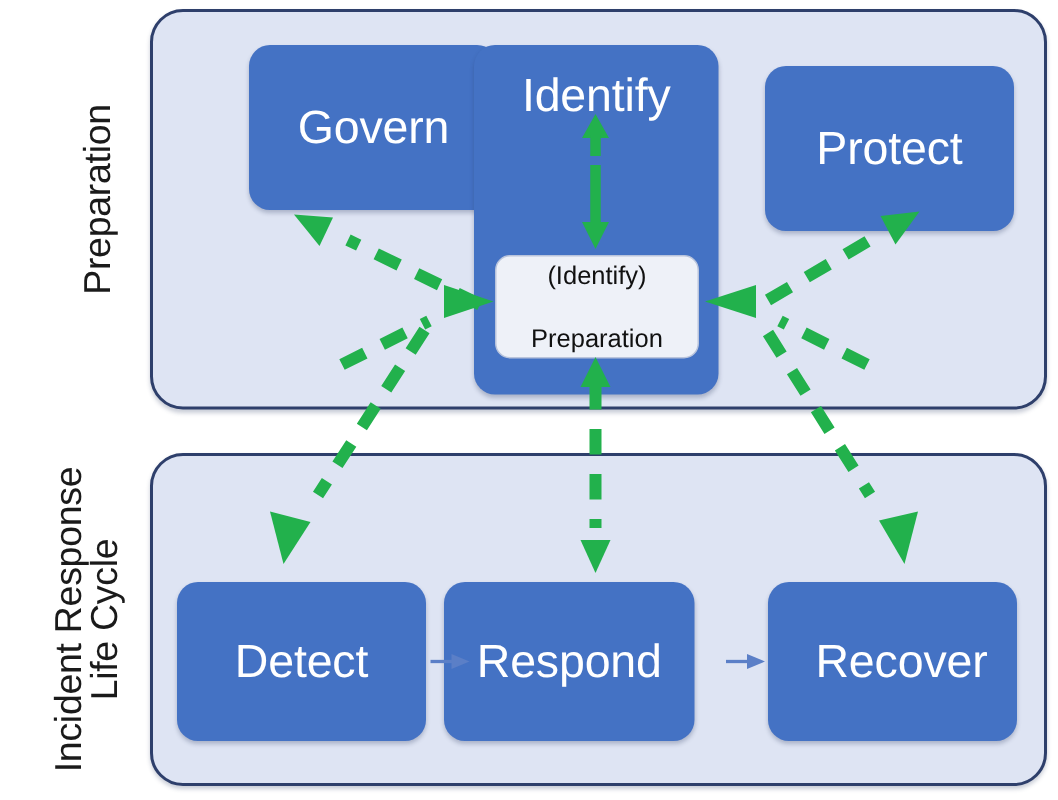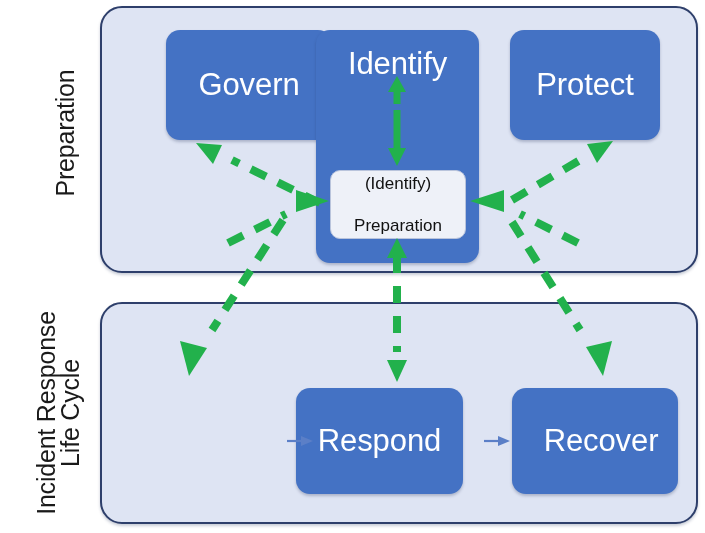--- a/index.html
+++ b/index.html
@@ -103,22 +103,22 @@
   #box-identify {
     left: 316px;
     top: 30px;
     width: 163px;
     height: 233px;
     align-items: flex-start;
     padding-top: 16px;
   }
   #box-protect {
     left: 510px;
-    top: 30px;
-    width: 150px;
+    top: 44px;
+    width: 166px;
     height: 110px;
   }
 
   
   #box-detect {
     left: 118px;
     top: 388px;
     width: 166px;
     height: 106px;
   }
@@ -184,20 +184,21 @@
 
   <div class="fn-box" id="box-identify">Identify</div>
 
   <div class="fn-box" id="box-protect">Protect</div>
 
   <div id="box-improvement">
     <span>(Identify)</span>
     <span>Preparation</span>
   </div>
 
+  <div class="fn-box" id="box-detect">Detect</div>
 
   <div class="fn-box" id="box-respond">Respond</div>
 
   <div class="fn-box" id="box-recover">Recover</div>
 
   <svg id="arrow-layer" viewBox="0 0 705 533">
 
     <g>
       <line x1="287" y1="441" x2="305" y2="441" stroke="#5B7FC7" stroke-width="2.2"></line>
       <polygon points="313,441 301,436 301,446" fill="#5B7FC7"></polygon>

